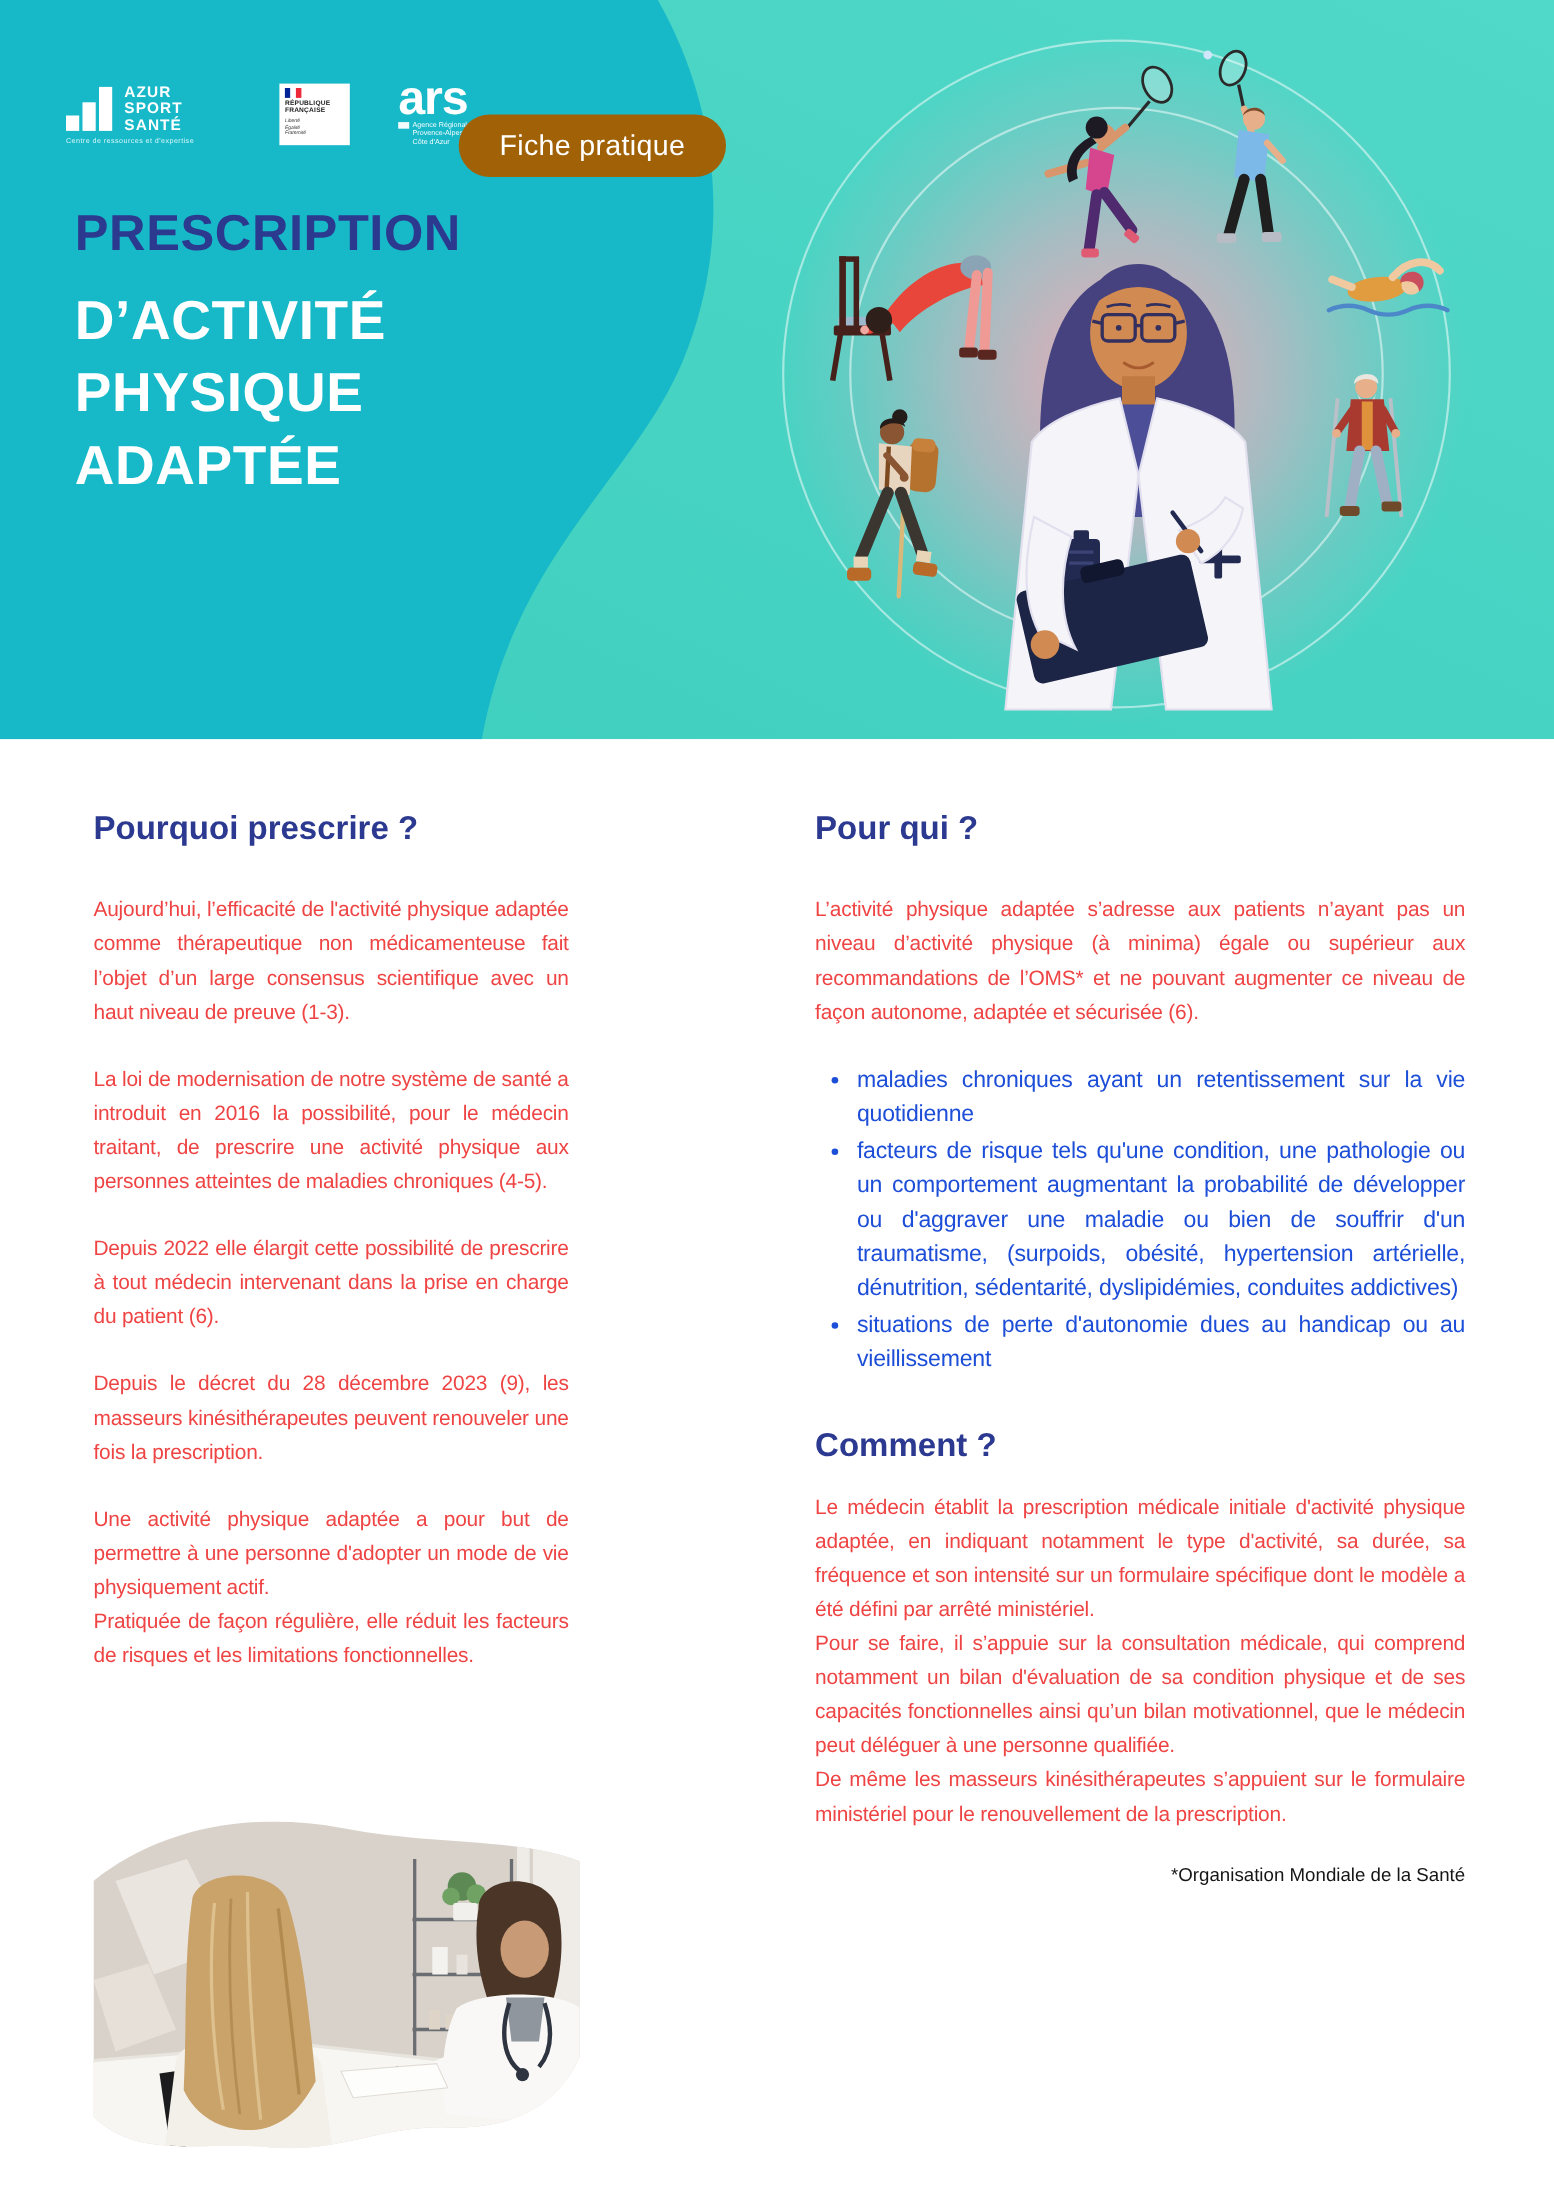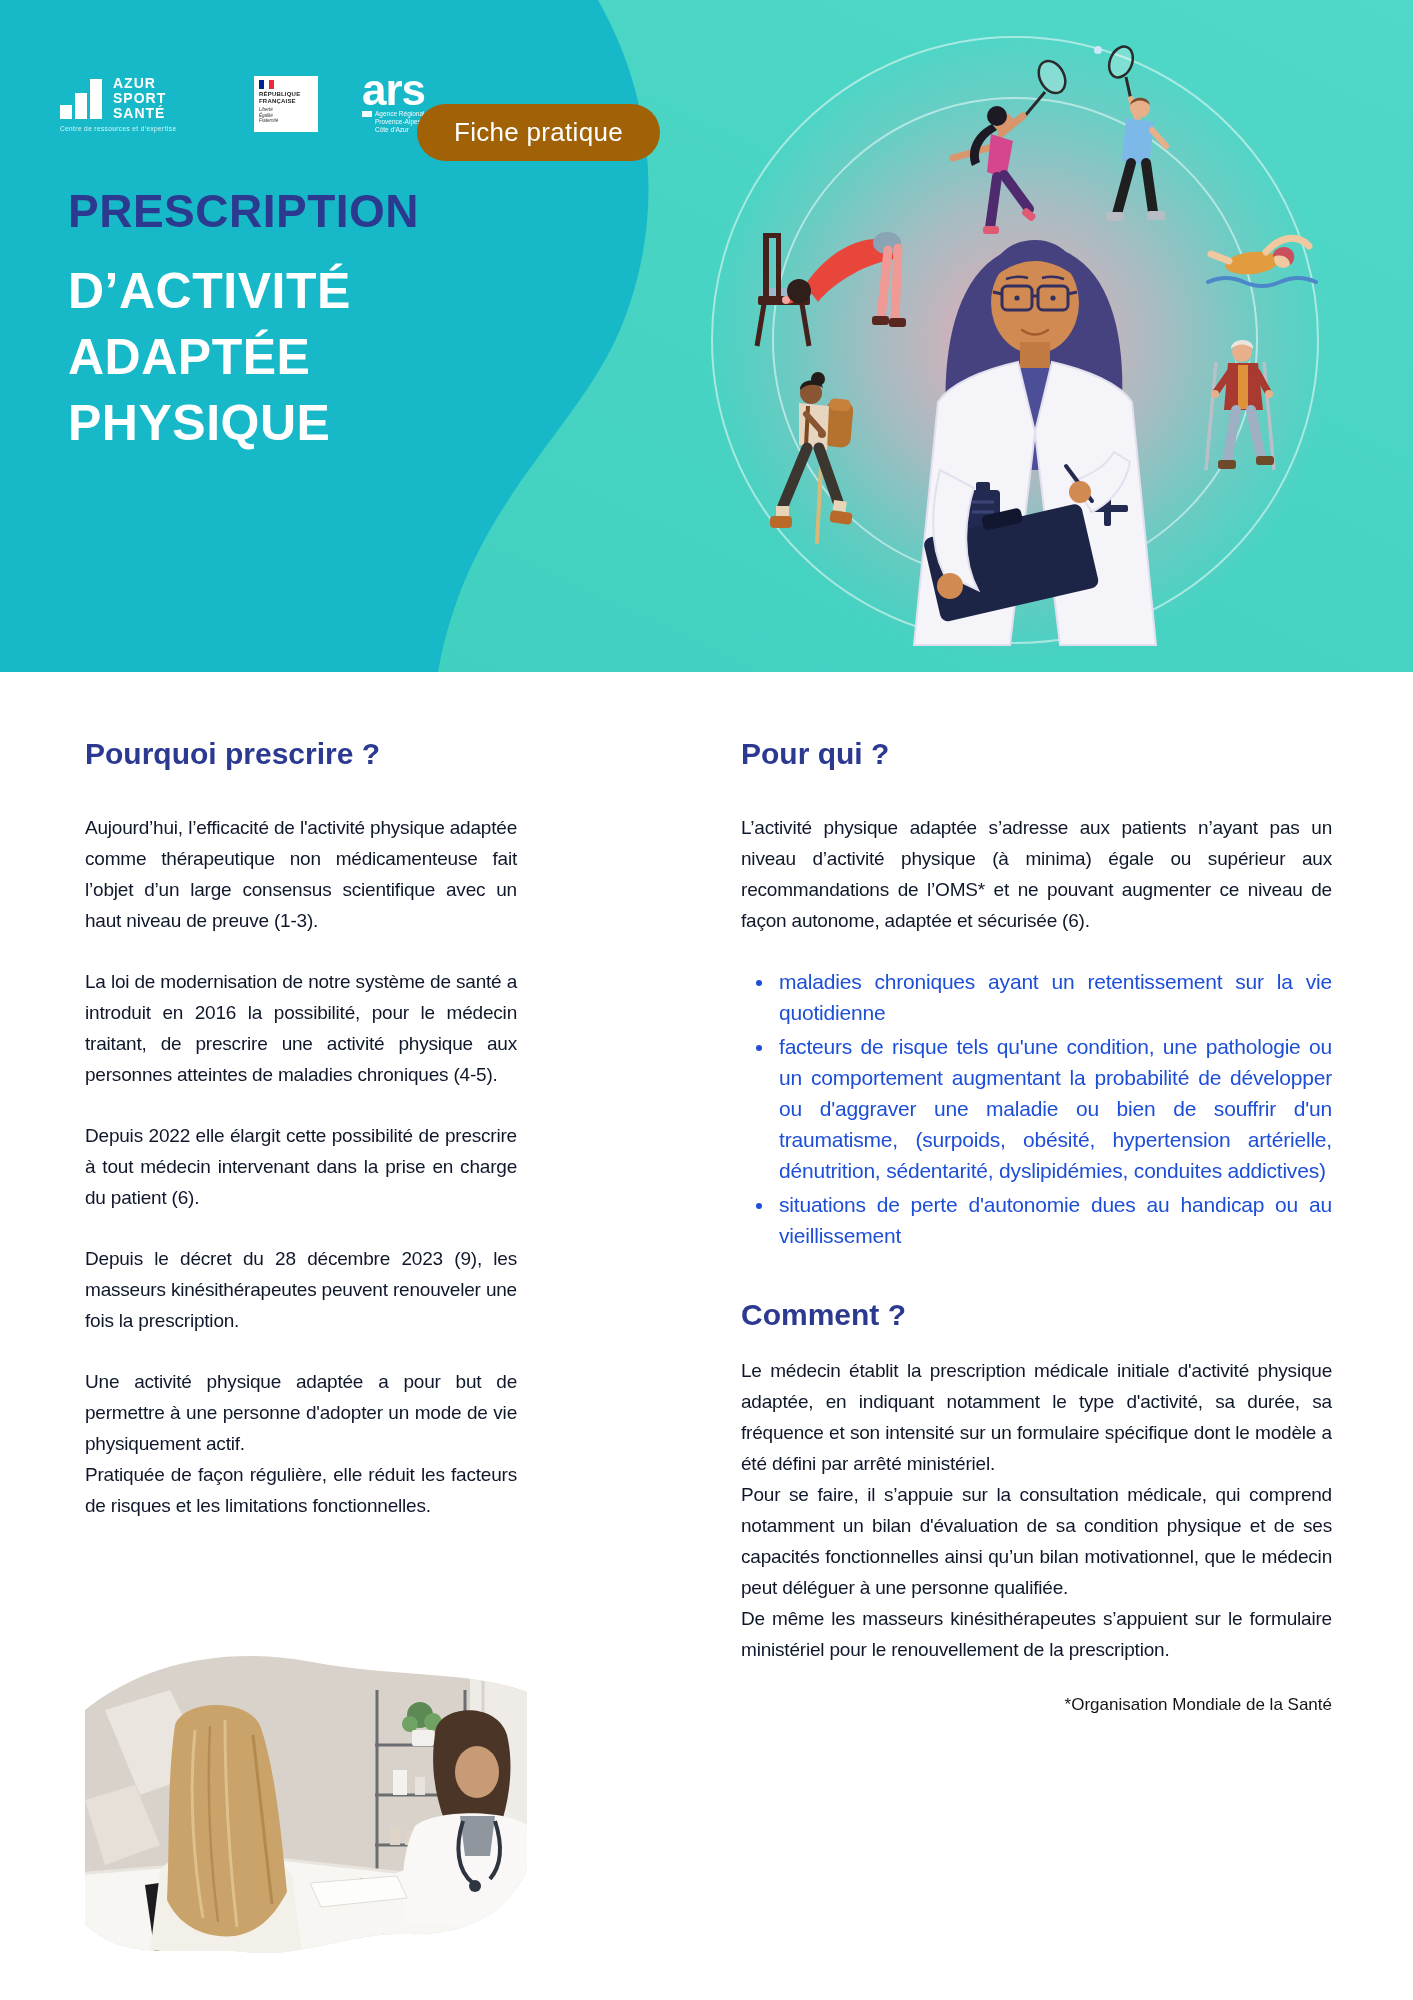--- a/index.html
+++ b/index.html
@@ -32,21 +32,21 @@
   .title{position:absolute;left:68px;top:184px;}
   .title .t-navy{color:#2b3a8f;font-size:46px;font-weight:700;letter-spacing:.5px;margin-bottom:20px;}
   .title .t-white{color:#ffffff;font-size:50px;font-weight:700;line-height:66px;letter-spacing:.5px;}
   
   .col{position:absolute;top:736px;}
   .col-left{left:85px;width:432px;}
   .col-right{left:741px;width:591px;}
   h2{margin:0 0 40px 0;font-size:30px;line-height:36px;font-weight:700;color:#2b3990;}
   .para{
     margin:0 0 30px 0;font-size:19px;line-height:31px;letter-spacing:-0.2px;
-    text-align:justify;white-space:pre-line;color:#0f172a;
+    text-align:justify;white-space:pre-line;color:#ef4444;
   }
   .list-intro{margin-bottom:6px;text-align:left;}
   ul.bullets{margin:0;padding:0 0 0 30px;}
   li.bullet{
     font-size:21px;line-height:31px;letter-spacing:-0.2px;text-align:justify;
     margin:0 0 3px 4px;padding-left:4px;color:#1d4ed8;
   }
   .h-comment{margin-top:46px;margin-bottom:22px;}
   .footnote{margin:26px 0 0 0;font-size:17px;text-align:right;color:#151515;}
   
@@ -257,22 +257,22 @@
           </span>
         </div>
       </div>
     </div>
 
     <div class="badge">Fiche pratique</div>
 
     <div class="title">
       <div class="t-navy">PRESCRIPTION</div>
       <div class="t-white">D’ACTIVITÉ</div>
+      <div class="t-white">PHYSIQUE</div>
       <div class="t-white">ADAPTÉE</div>
-      <div class="t-white">PHYSIQUE</div>
     </div>
   </header>
 
   <main>
 
     <section class="col col-left">
       <h2>Pourquoi prescrire ?</h2>
       <div>
           <p class="para">Aujourd’hui, l’efficacité de l'activité physique adaptée comme thérapeutique non médicamenteuse fait l’objet d’un large consensus scientifique avec un haut niveau de preuve (1-3).</p>
           <p class="para">La loi de modernisation de notre système de santé a introduit en 2016 la possibilité, pour le médecin traitant, de prescrire une activité physique aux personnes atteintes de maladies chroniques (4-5).</p>

